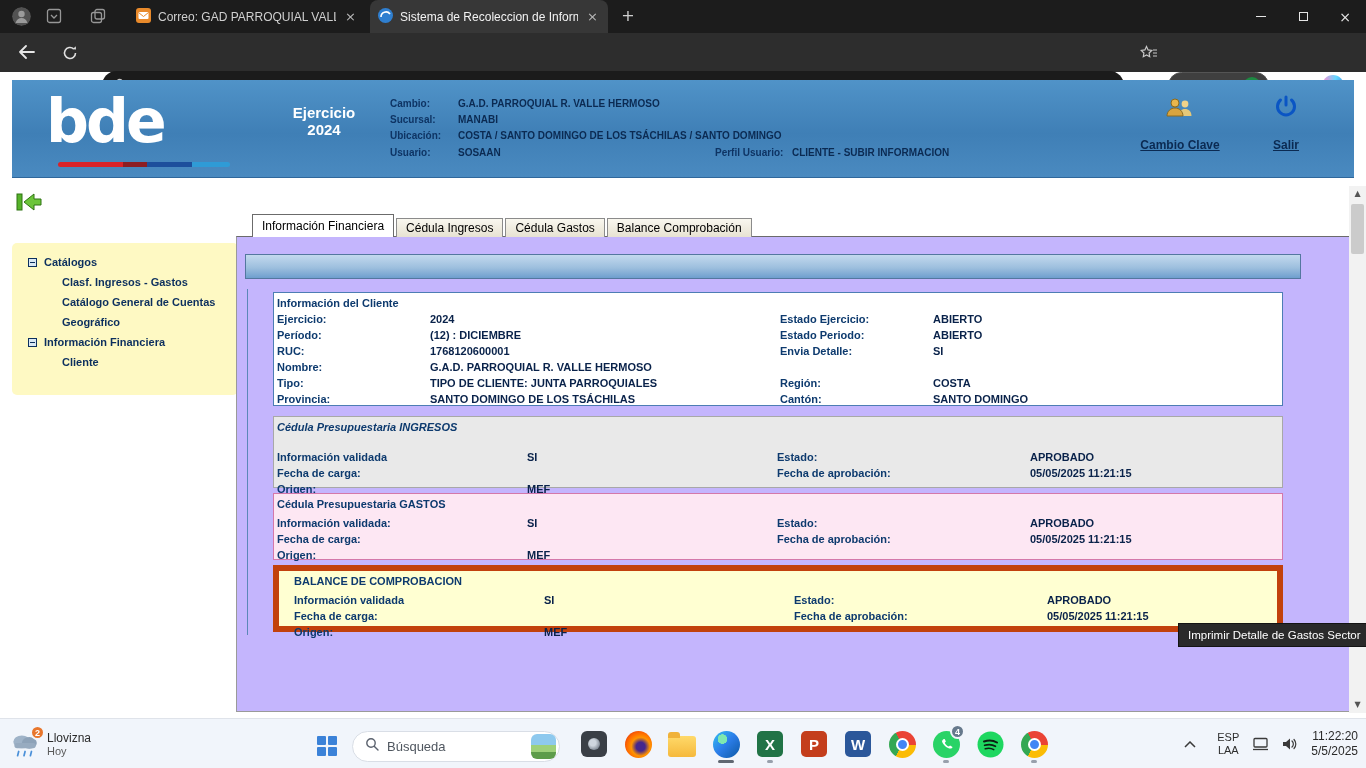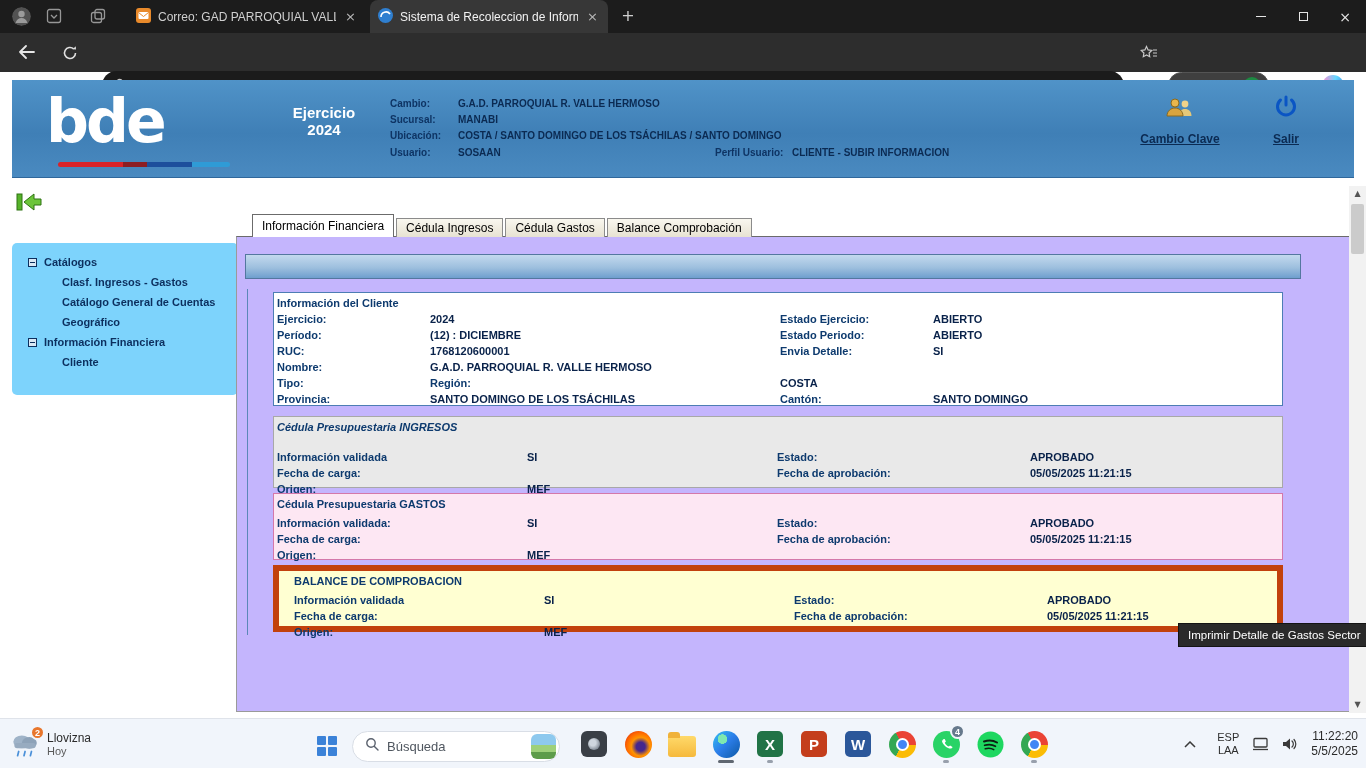--- a/index.html
+++ b/index.html
@@ -45,26 +45,26 @@
             background:linear-gradient(180deg,#5093c8 0%, #3f7fb6 55%, #4a8ac0 100%);
             border-bottom:1px solid #2f679b; }
   .bdelogo { position:absolute; left:34px; top:0; height:82px; display:flex; align-items:center;
              font-family:"DejaVu Sans",sans-serif; font-weight:bold; font-size:60px; color:#fff; letter-spacing:-3px; }
   .bdeswoosh { position:absolute; left:46px; top:82px; width:172px; height:5px; border-radius:3px;
                background:linear-gradient(90deg,#d8232a 0 38%, #8c1e24 38% 52%, #1d4f9c 52% 78%, #2f9bd6 78% 100%); }
   .ejer { position:absolute; left:274px; top:24px; width:76px; text-align:center; color:#fff;
           font-weight:bold; font-size:15px; line-height:17px; }
   .hlbl { position:absolute; font-size:10px; font-weight:bold; color:#0e3464; }
   .hval { position:absolute; font-size:10px; font-weight:bold; color:#0b2a52; white-space:nowrap; }
-  .hlink { display:flex; flex-direction:column; align-items:center; gap:8px; cursor:pointer; position:absolute; }
+  .hlink { display:flex; flex-direction:column; align-items:center; gap:14px; cursor:pointer; position:absolute; }
   .hlink .txt { font-size:12px; font-weight:bold; color:#0b2a52; text-decoration:underline; }
 
   
   .backic { position:absolute; left:16px; top:192px; cursor:pointer; }
-  .sidebar { position:absolute; left:12px; top:243px; width:226px; height:152px; background:#7dd3fc;
+  .sidebar { position:absolute; left:12px; top:243px; width:226px; height:152px; background:#fef9c3;
              border-radius:5px; padding-top:9px; }
   .sb-item { height:20px; display:flex; align-items:center; font-size:11px; font-weight:bold;
              color:#0c2f5e; cursor:pointer; white-space:nowrap; }
   .sb-item.l0 { padding-left:16px; gap:7px; }
   .sb-item.l1 { padding-left:50px; }
   .expbox { width:9px; height:9px; border:1px solid #0c2f5e; background:#d9e8f4; position:relative; flex:0 0 auto; }
   .expbox::after { content:""; position:absolute; left:1px; right:1px; top:3px; height:1px; background:#0c2f5e; }
 
   
   .ptabs { position:absolute; left:252px; top:214px; height:23px; display:flex; align-items:flex-end; gap:2px; z-index:5; }
@@ -355,20 +355,21 @@
       <span class="val">SI</span>
     </div>
     <div class="irow c">
       <span class="lbl">Nombre:</span>
       <span class="val">G.A.D. PARROQUIAL R. VALLE HERMOSO</span>
       <span class="lbl"></span>
       <span class="val"></span>
     </div>
     <div class="irow c">
       <span class="lbl">Tipo:</span>
+      <span class="val">TIPO DE CLIENTE: JUNTA PARROQUIALES</span>
       <span class="lbl">Región:</span>
       <span class="val">COSTA</span>
     </div>
     <div class="irow c">
       <span class="lbl">Provincia:</span>
       <span class="val">SANTO DOMINGO DE LOS TSÁCHILAS</span>
       <span class="lbl">Cantón:</span>
       <span class="val">SANTO DOMINGO</span>
     </div>
   </div>

